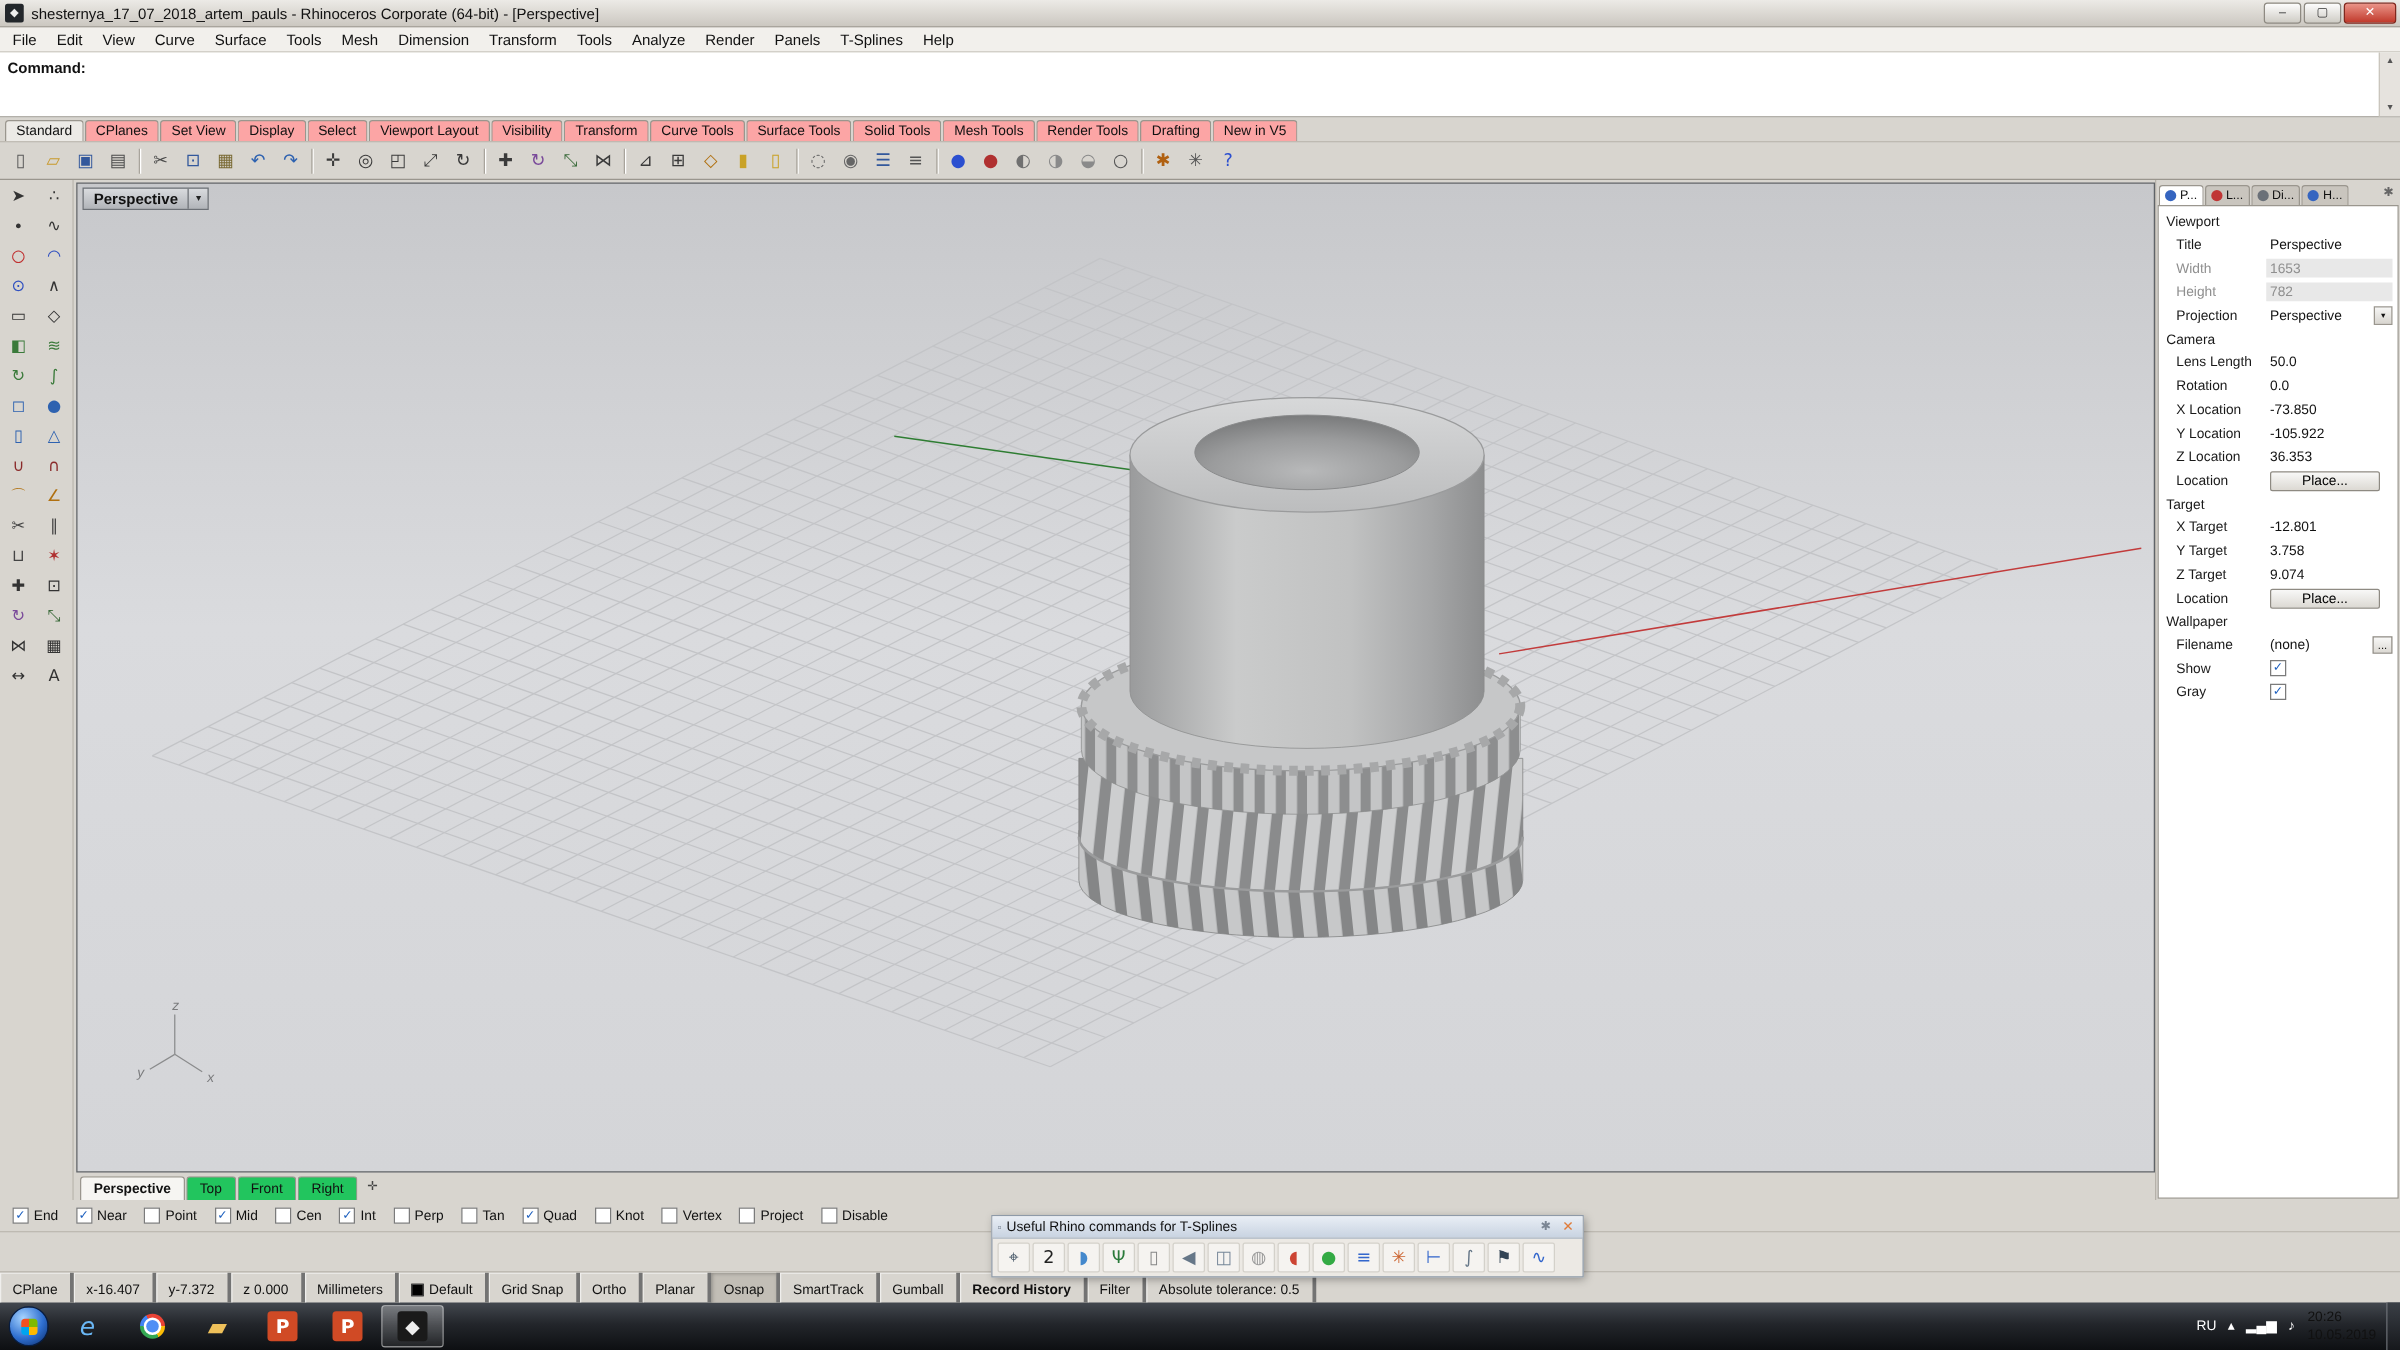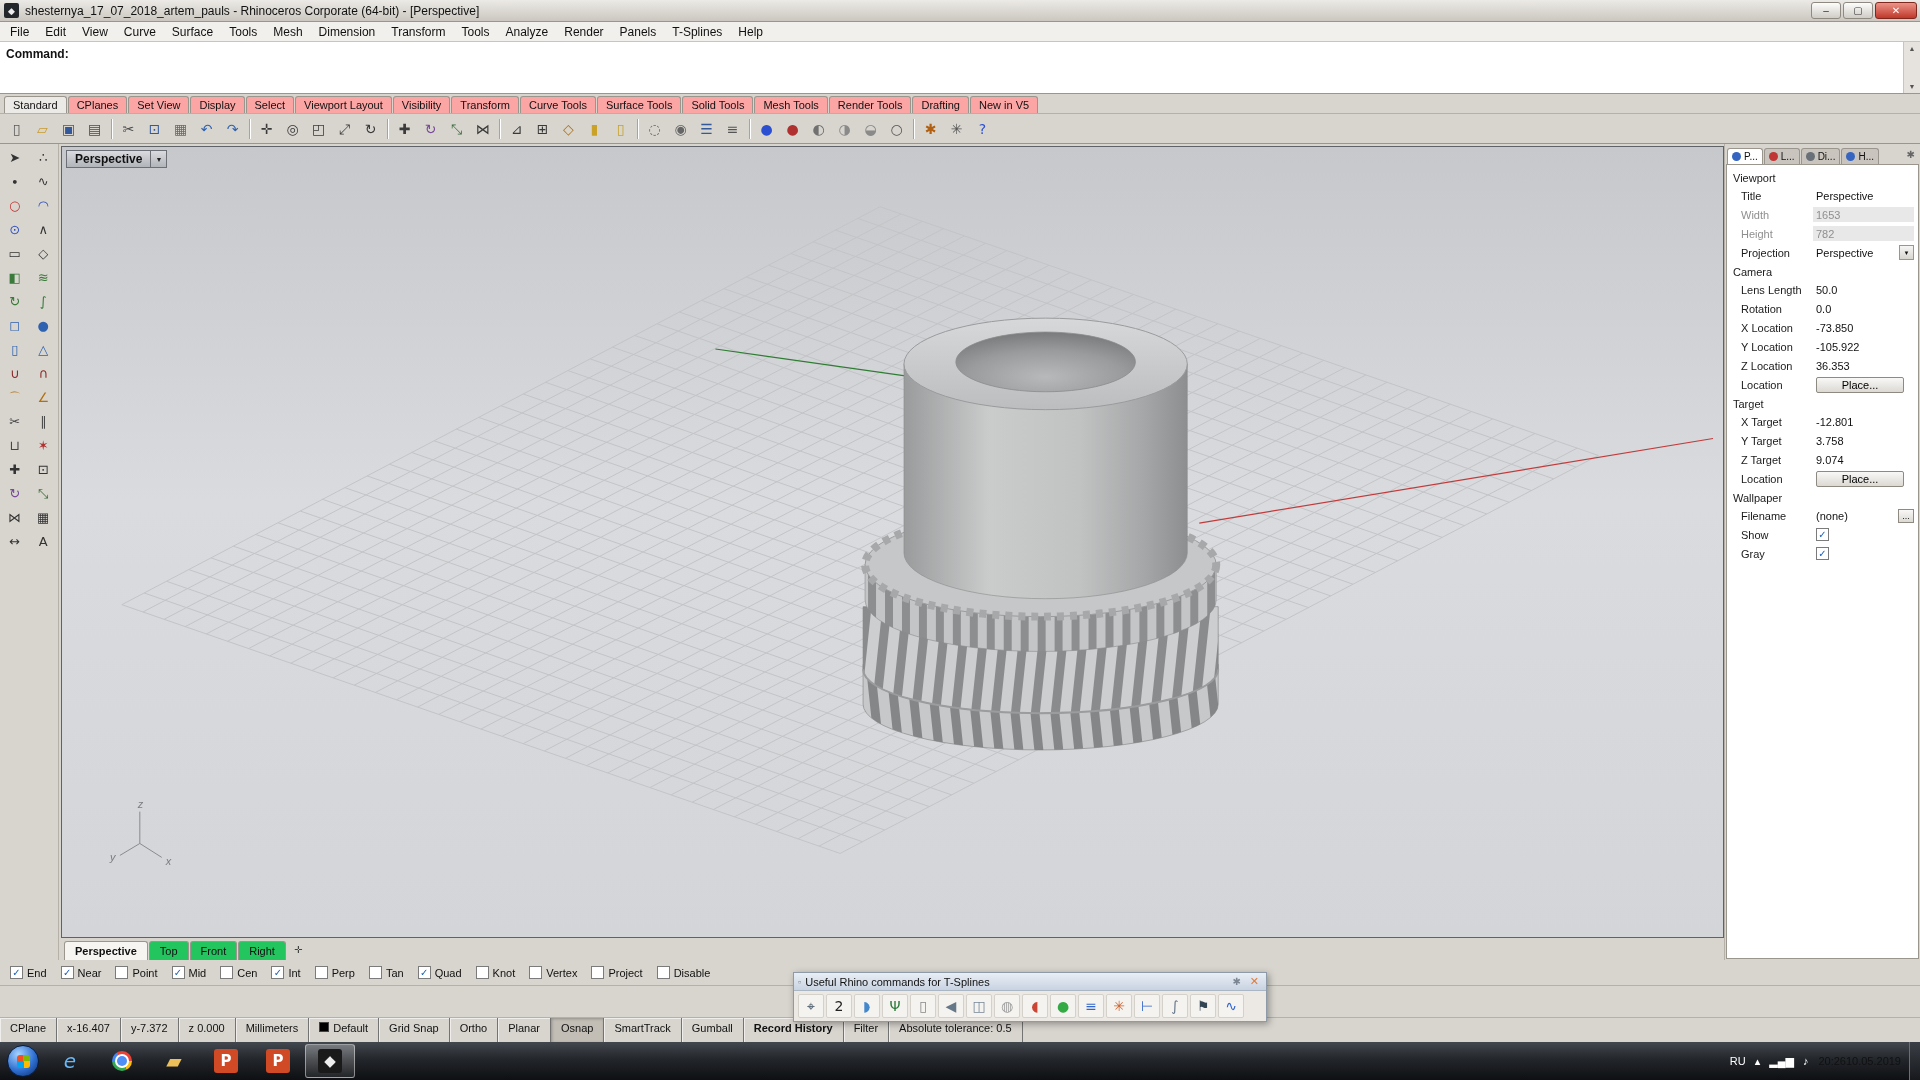--- a/index.html
+++ b/index.html
@@ -59,37 +59,37 @@
 .prow.muted .pval{background:#e8e8e8;color:#8f8f8f}
 .parrow{width:15px;height:15px;border:1px solid #9a968e;background:linear-gradient(#f6f6f5,#d8d5cf);display:flex;align-items:center;justify-content:center;font-size:6px;margin-right:4px;flex:none}
 .pbtn{width:88px;height:16px;border:1px solid #8e8a82;border-radius:2px;background:linear-gradient(#f8f8f7,#dcd9d3);font-size:11px;font-family:inherit}
 .pfile-btn{width:16px;height:14px;border:1px solid #8e8a82;background:linear-gradient(#f8f8f7,#dcd9d3);display:flex;align-items:center;justify-content:center;font-size:9px;margin-right:4px;flex:none}
 .cbx{width:13px;height:13px;border:1px solid #7b7b7b;background:#fff;display:inline-flex;align-items:center;justify-content:center;font-size:10px;color:#1b5ebe;font-weight:bold;flex:none}
 
 .osnap-row{height:26px;display:flex;align-items:center;gap:14px;padding-left:10px;background:#d8d5cf;border-bottom:1px solid #b5b1a9}
 .osnap-item{display:flex;align-items:center;gap:4px;font-size:11px}
 .dock-gap{height:32px;background:#d8d5cf;border-bottom:1px solid #b5b1a9}
 .statusbar{height:24px;display:flex;align-items:stretch;background:#d8d5cf;font-size:11px;overflow:hidden}
-.scell{display:flex;align-items:flex-start;padding:4px 10px;border-right:1px solid #737373;box-shadow:inset 1px 1px 0 rgba(255,255,255,.6);white-space:nowrap;gap:4px}
+.scell{display:flex;align-items:center;padding:14px 10px;border-right:3px solid #737373;box-shadow:inset 1px 1px 0 rgba(255,255,255,.6);white-space:nowrap;gap:4px}
 .scell.active{background:#c2beb6;font-weight:normal;box-shadow:inset 1px 1px 3px rgba(0,0,0,.25)}
 .scell.bold{font-weight:bold}
 .swatch{width:10px;height:10px;border:1px solid #444;flex:none}
 
 .taskbar{height:38px;display:flex;align-items:center;background:linear-gradient(#43484f,#23262b 45%,#0d0f12);padding-left:2px}
 .start-orb{width:32px;height:32px;border-radius:50%;background:radial-gradient(circle at 35% 28%,#a6d4ff,#2f6fd0 55%,#0a2a66);display:flex;align-items:center;justify-content:center;margin:0 5px;border:1px solid #071c40;flex:none}
 .orb-flag{width:13px;height:13px;border-radius:3px;background:conic-gradient(#7fba00 0 25%,#ffb900 0 50%,#00a4ef 0 75%,#f25022 0 100%)}
 .tapp{width:50px;height:34px;display:flex;align-items:center;justify-content:center;border-radius:3px;margin:0 1px;border:1px solid transparent;flex:none}
 .tapp.active{background:linear-gradient(rgba(255,255,255,.30),rgba(255,255,255,.08));border-color:rgba(255,255,255,.45)}
 .tglyph{font-size:20px;font-family:"DejaVu Sans",sans-serif;line-height:1}
 .tglyph.boxed{width:24px;height:24px;display:flex;align-items:center;justify-content:center;border-radius:3px;font-size:15px;font-weight:bold}
 .chrome-ball{width:20px;height:20px;border-radius:50%;background:conic-gradient(from -30deg,#ea4335 0 120deg,#fbbc05 120deg 180deg,#34a853 180deg 300deg,#4285f4 300deg 360deg);position:relative}
 .chrome-ball::after{content:"";position:absolute;inset:5px;border-radius:50%;background:#4f8ef5;box-shadow:0 0 0 2px #fff}
 .tray{margin-left:auto;display:flex;align-items:center;gap:9px;color:#fff;padding-right:2px}
 .tray-item{font-size:11px;line-height:1}
-.clock{display:flex;flex-direction:row;align-items:flex-start;font-size:11px;line-height:1.3;padding:0 8px}
+.clock{display:flex;flex-direction:column;align-items:flex-start;font-size:11px;line-height:1.3;padding:0 8px}
 .show-desktop{width:11px;height:38px;border-left:1px solid #6b6f75;background:linear-gradient(#3a3f46,#16181c);flex:none}
 
 .ts-toolbar{position:fixed;left:793px;top:972px;width:474px;background:#ece9e4;border:1px solid #8e9aa8;box-shadow:2px 2px 7px rgba(0,0,0,.35);z-index:5}
 .ts-titlebar{height:18px;display:flex;align-items:center;gap:4px;background:linear-gradient(#e9eef5,#c8d3e1);padding:0 4px;font-size:11px;border-bottom:1px solid #aab6c4}
 .ts-grip{color:#7b8694;font-size:9px}
 .ts-title{flex:1;white-space:nowrap;overflow:hidden}
 .ts-gear{color:#7b8694;font-size:10px;padding:0 2px}
 .ts-close{color:#e07b39;font-weight:bold;font-size:11px;padding:0 3px}
 .ts-icons{display:flex;align-items:center;padding:3px 4px;gap:2px}
 .tsbtn{width:26px;height:24px;display:flex;align-items:center;justify-content:center;border:1px solid #d4d1ca;background:#f5f3f0;border-radius:2px;flex:none}

